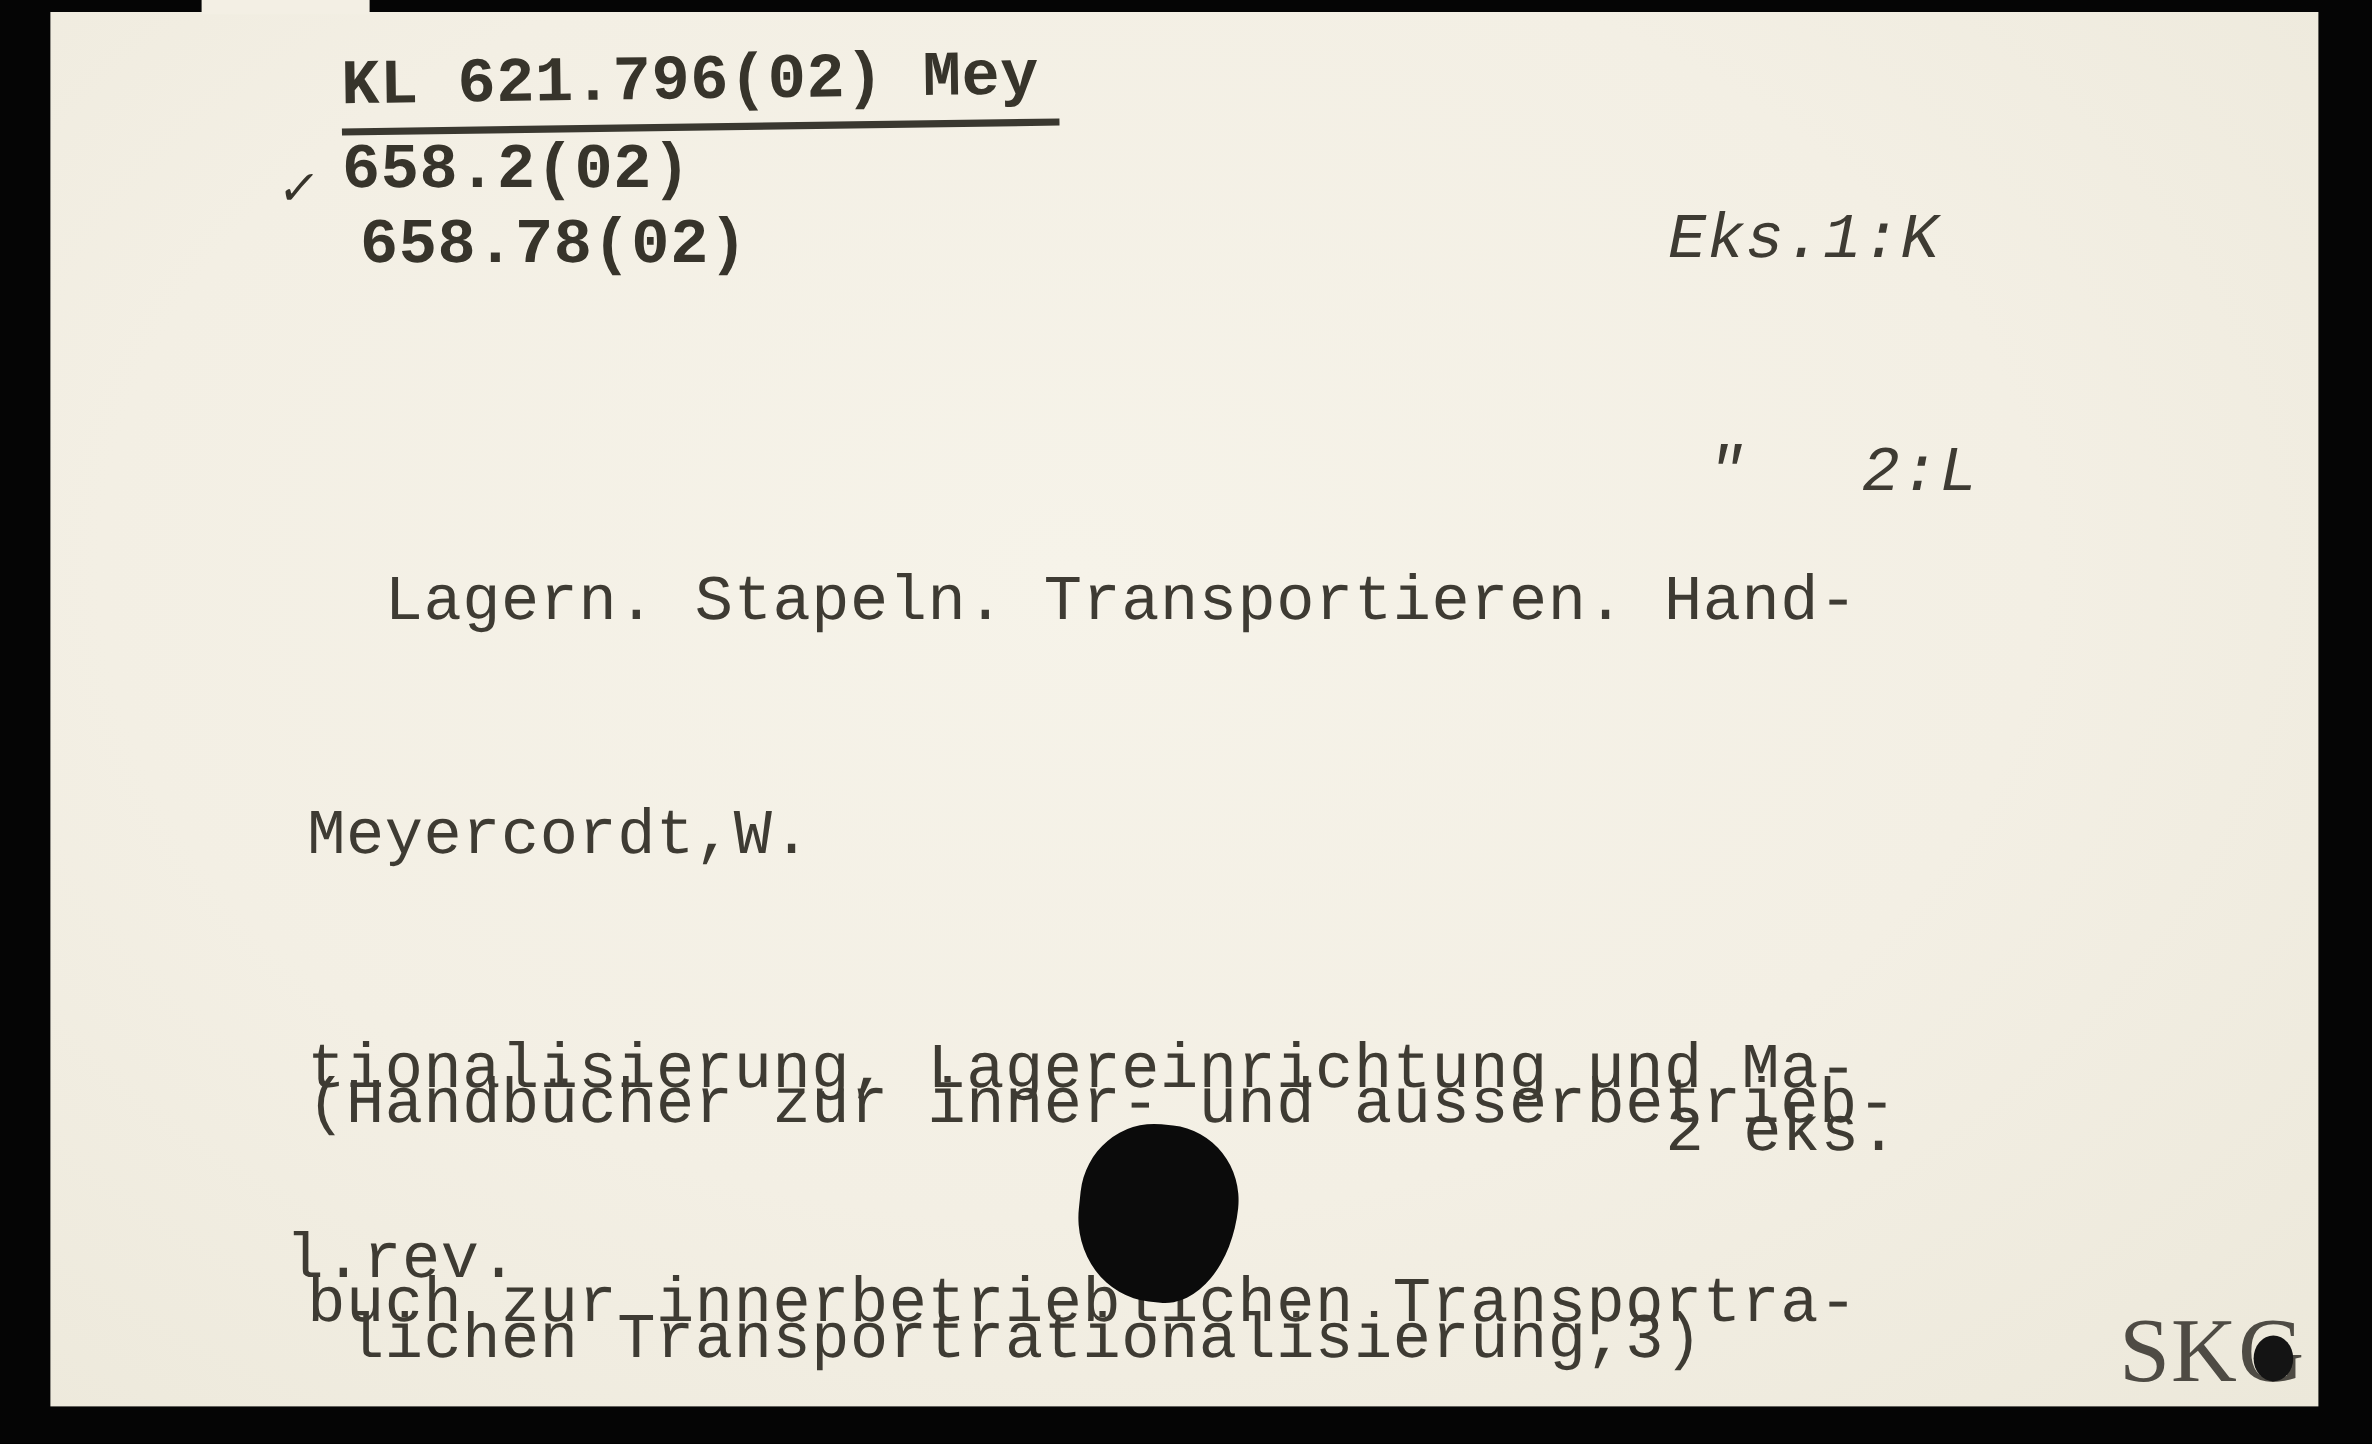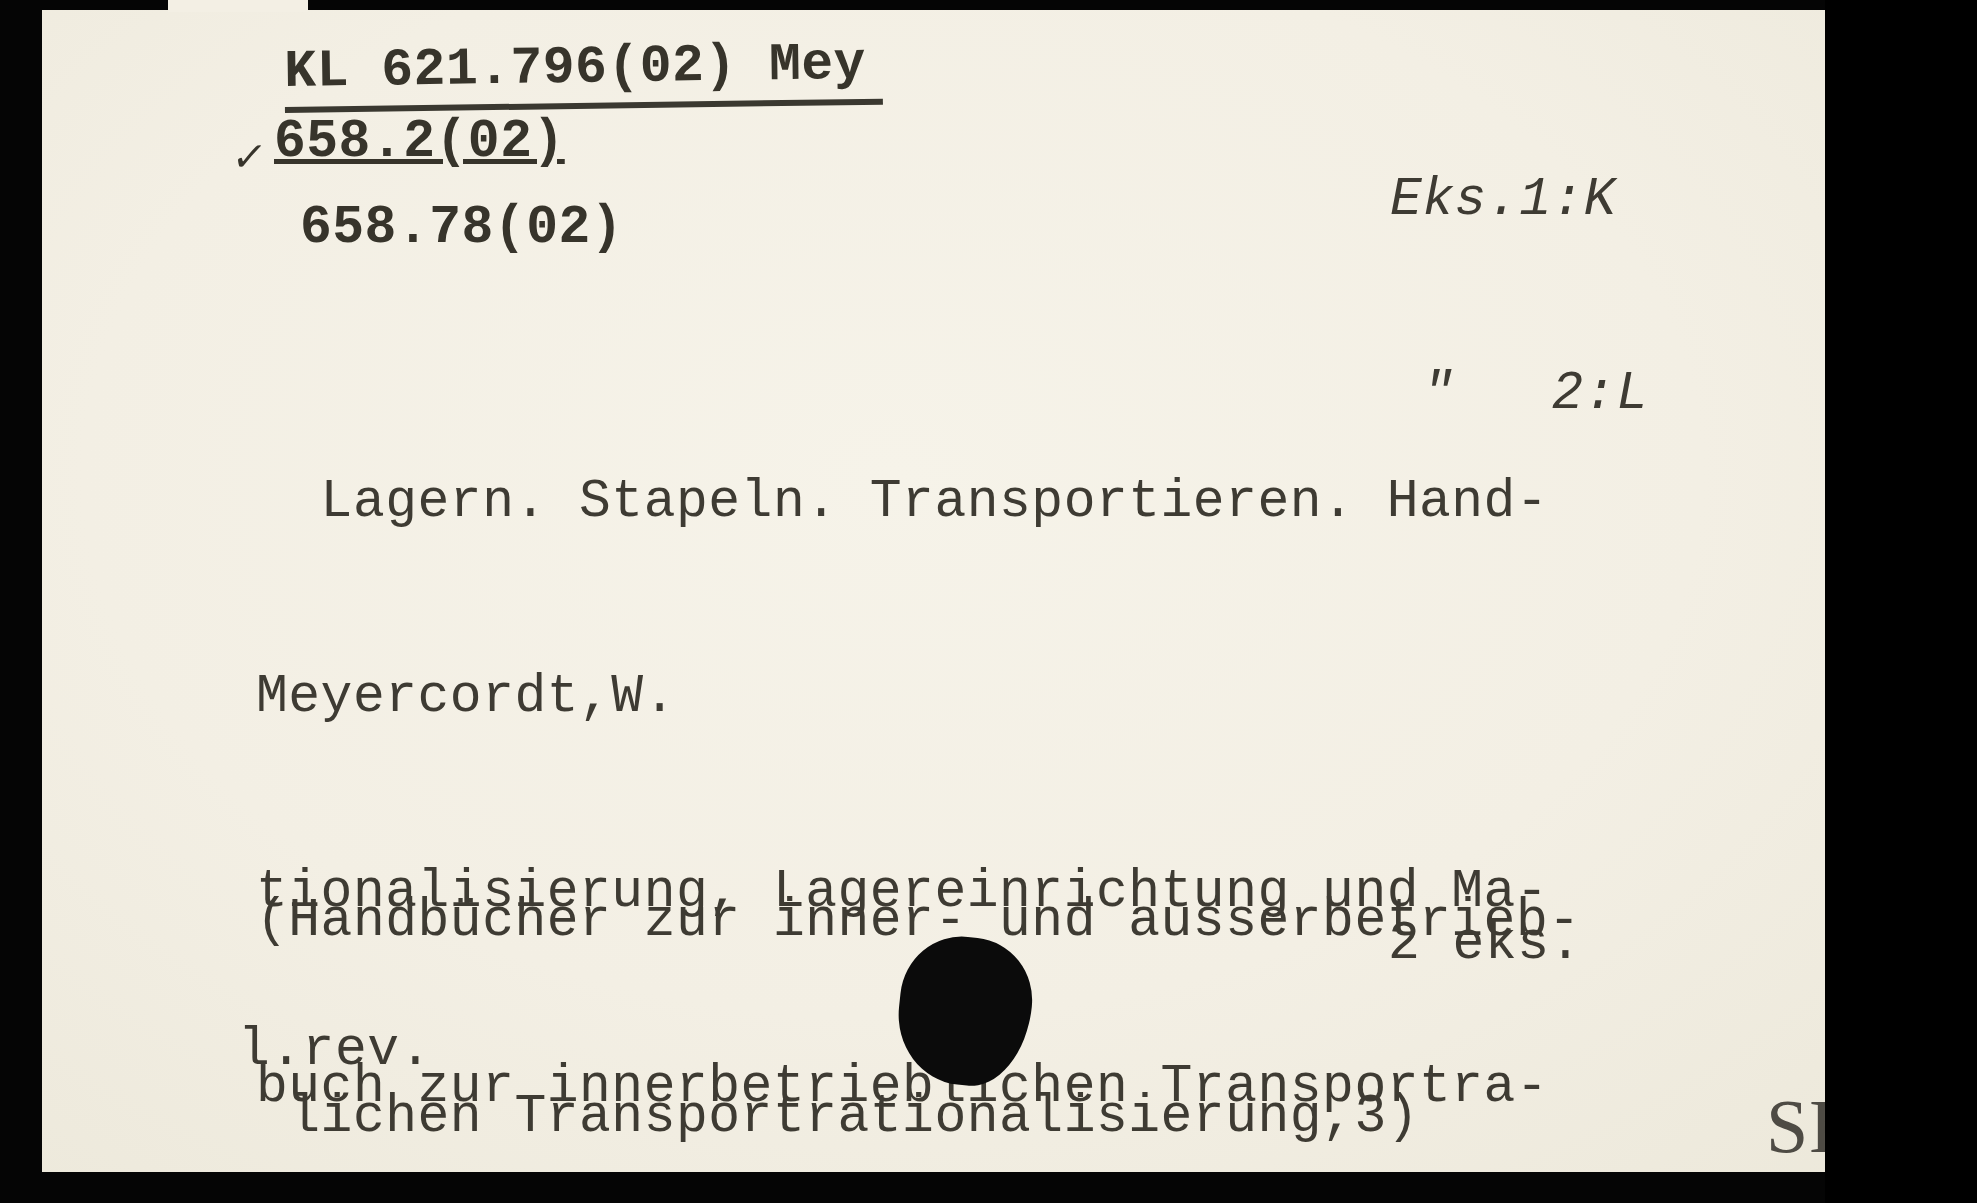--- a/index.html
+++ b/index.html
@@ -1,18 +1,18 @@
 <!DOCTYPE html>
 <html><head>
 <meta charset="utf-8">
 <style>
   html,body{margin:0;padding:0;background:#000;}
   #screen{
     position:relative;
-    width:1825px;height:1203px;
+    width:1977px;height:1203px;
     background:#050505;
     overflow:hidden;
     font-family:"Liberation Mono","DejaVu Sans Mono",monospace;
   }
   .card{
     position:absolute;
     left:42px;top:10px;
     width:1890px;height:1162px;
     background:radial-gradient(ellipse at 45% 40%, #f6f3e9 0%, #f3efe4 55%, #ece8da 100%);
     color:#3e3b33;
@@ -78,23 +78,23 @@
 
 <div id="screen">
   <div class="card">
 
     <div class="card-tab"></div>
 
     <div class="abs mono call call-line1" style="left:243px;top:30px;">KL 621.796(02) Mey</div>
 
     <span class="abs check" style="left:193px;top:118px;">✓</span>
 
-    <div class="abs mono call" style="left:232px;top:100px;text-decoration:underline;">658.2(02)</div>
+    <div class="abs mono call" style="left:243px;top:100px;">658.2(02)</div>
 
-    <div class="abs mono call" style="left:258px;top:186px;">658.78(02)</div>
+    <div class="abs mono call" style="left:258px;top:162px;">658.78(02)</div>
 
     <div class="abs mono copies-block" style="left:1348px;top:28px;">
       <div>Eks.1:K</div>
       <div> "   2:L</div>
     </div>
 
     <div class="abs mono body-block" style="left:214px;top:330px;">
       <div>  Lagern. Stapeln. Transportieren. Hand-</div>
       <div>Meyercordt,W.</div>
       <div>tionalisierung, Lagereinrichtung und Ma-</div>

